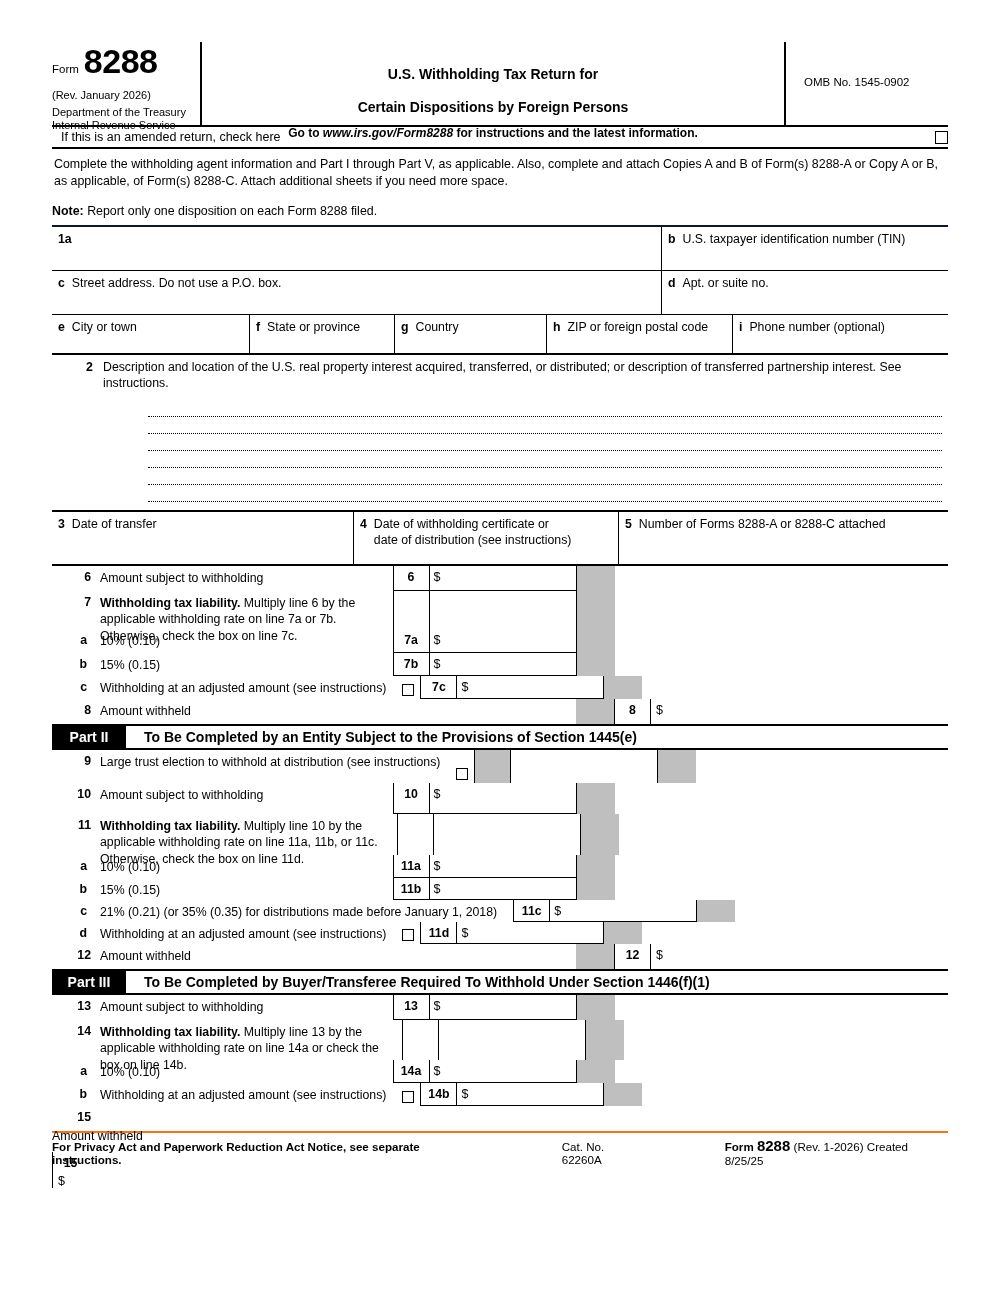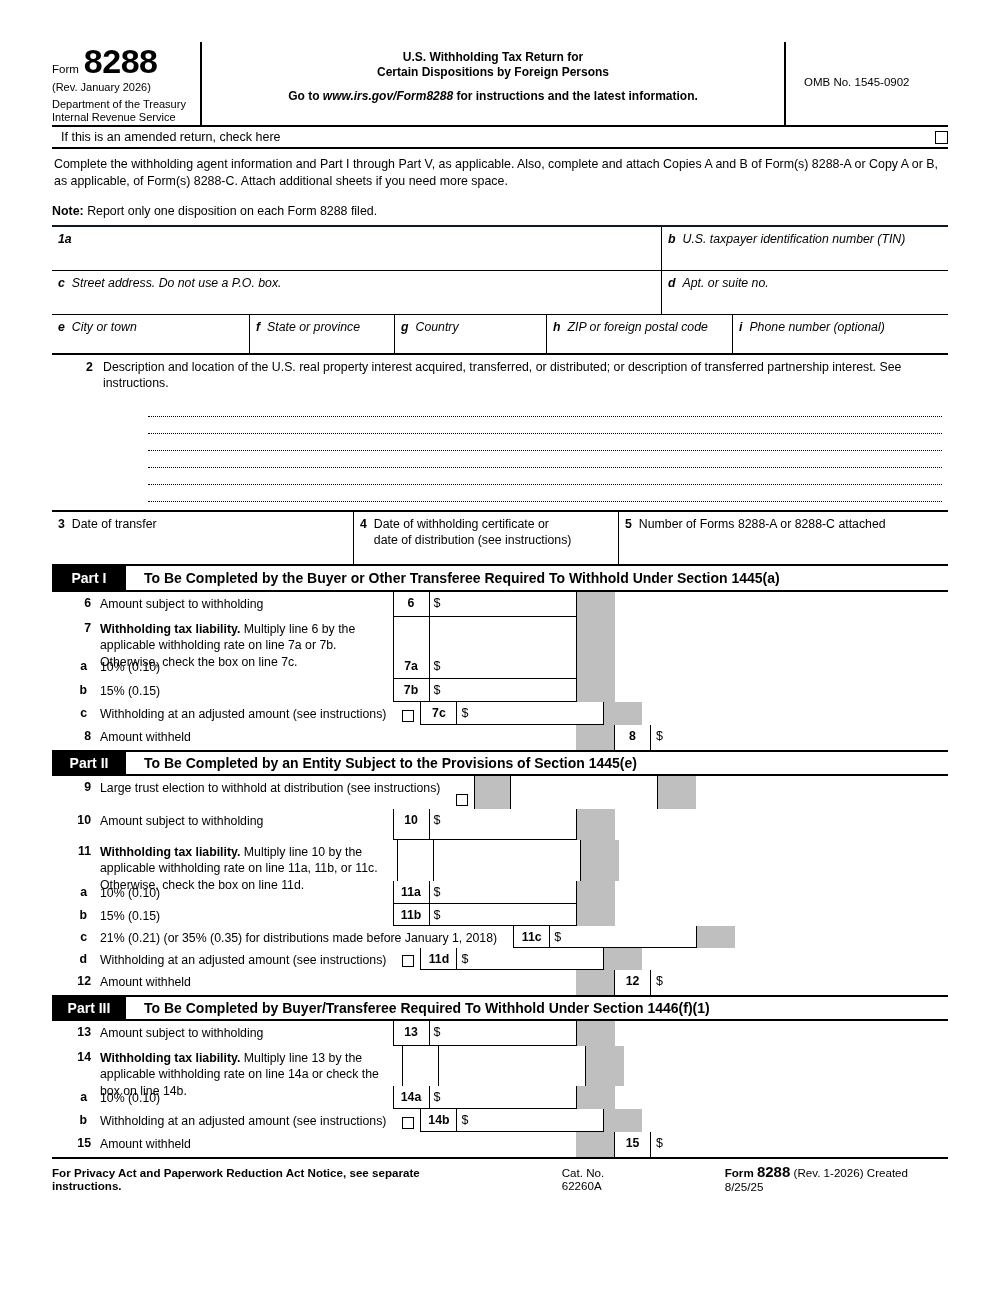--- a/index.html
+++ b/index.html
@@ -40,33 +40,34 @@
     justify-content: flex-start;
   }
   .form-line { display: flex; align-items: baseline; gap: 5px; }
   .form-word { font-size: 11.5px; }
   .form-num {
     font-size: 34px;
     font-weight: bold;
     letter-spacing: -0.5px;
     line-height: 1;
   }
-  .rev { font-size: 11px; margin-top: 3px; }
+  .rev { font-size: 11px; margin-top: 11px; }
   .dept { font-size: 11px; line-height: 1.18; margin-top: 5px; }
 
   .hdr-mid {
     flex: 1;
     border-right: 2px solid #000;
     text-align: center;
     padding-top: 8px;
   }
   .title-1 {
-    font-size: 12px;
+    font-size: 14px;
     font-weight: bold;
     line-height: 1.22;
+    margin-top: 16px;
   }
   .goto {
     font-size: 12px;
     font-weight: bold;
     margin-top: 10px;
   }
   .goto i { font-style: italic; }
 
   .hdr-right {
     width: 162px;
@@ -110,21 +111,21 @@
   .rule2 { border-bottom: 2px solid #0f172a; }
 
   .section-head {
     font-size: 14px;
     font-weight: bold;
     padding: 6px 2px 5px 2px;
     border-bottom: 2px solid #000;
   }
 
   
-  .arow { display: flex; border-bottom: 1.6px solid #000; font-style: italic; }
+  .arow { display: flex; border-bottom: 1.6px solid #000; }
   .arow:last-child { border-bottom: none; }
   .acell {
     padding: 5px 5px 5px 6px;
     font-size: 12.3px;
     position: relative;
     display: flex;
     align-items: flex-start;
     gap: 7px;
   }
   .acell .lbl {
@@ -253,21 +254,21 @@
   }
   .cbox-in {
     width: 12px; height: 12px;
     border: 1px solid #000;
     flex: none;
     align-self: flex-end;
     margin-bottom: 3px;
     margin-right: 6px;
   }
 
-  .rule-heavy { border-bottom: 2px solid #000000; }
+  .rule-heavy { border-bottom: 2px solid #f97316; flex-direction: column; }
 
   
   .footer {
     display: flex;
     align-items: baseline;
     font-size: 11.6px;
     padding-top: 4px;
   }
   .foot-left { font-weight: bold; }
   .foot-mid { margin-left: 73px; }
@@ -395,24 +396,20 @@
         <span>Date of withholding certificate or</span><br>
         <span>date of distribution (see instructions)</span>
       </span>
     </div>
     <div class="c345" style="flex:1">
       <span class="num">5</span>
       <span>Number of Forms 8288-A or 8288-C attached</span>
     </div>
   </div>
 
-  <div class="part" style="border-top:none">
-    <div class="part-tag">Part I</div>
-    <div class="part-title">To Be Completed by the Buyer or Other Transferee Required To Withhold Under Section 1445(a)</div>
-  </div>
 
   <div class="body">
 
     <div class="lrow" style="height:25px">
       <div class="lnum">6</div>
       <div class="ltext">
         <span class="t">Amount subject to withholding</span>
         <span class="leader-sm"></span>
       </div>
       <div class="boxnum bd-l bd-b">6</div>

